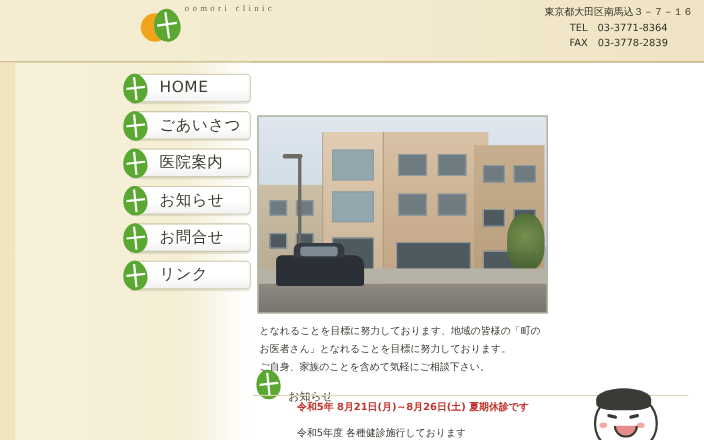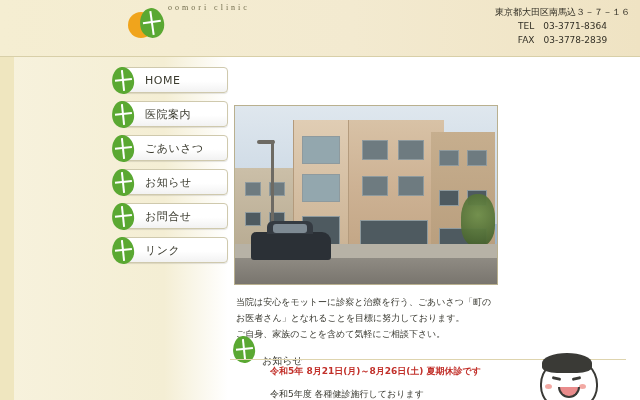--- a/index.html
+++ b/index.html
@@ -143,21 +143,21 @@
     border: 1px solid #cfc9ad;
     border-radius: 4px;
     box-shadow: 0 1px 1px rgba(0,0,0,0.10);
     display: flex;
     align-items: center;
     padding-left: 26px;
     box-sizing: border-box;
     cursor: pointer;
   }
   .nav-label {
-    font-size: 11px;
+    font-size: 14px;
     color: #3b3b2f;
     font-family: "DejaVu Sans", sans-serif;
     letter-spacing: 0.5px;
   }
   .nav-icon {
     position: absolute;
     left: -10px;
     top: -1px;
     width: 28px;
     height: 28px;
@@ -478,27 +478,27 @@
         <div class="nav-item">
           <span class="nav-icon">
               <span class="leaf"></span>
             </span>
           <span class="nav-label">HOME</span>
         </div>
         <div class="nav-item">
           <span class="nav-icon">
               <span class="leaf"></span>
             </span>
-          <span class="nav-label">医院案内</span>
+          <span class="nav-label">ごあいさつ</span>
         </div>
         <div class="nav-item">
           <span class="nav-icon">
               <span class="leaf"></span>
             </span>
-          <span class="nav-label">ごあいさつ</span>
+          <span class="nav-label">医院案内</span>
         </div>
         <div class="nav-item">
           <span class="nav-icon">
               <span class="leaf"></span>
             </span>
           <span class="nav-label">お知らせ</span>
         </div>
         <div class="nav-item">
           <span class="nav-icon">
               <span class="leaf"></span>
@@ -544,21 +544,21 @@
         <div class="pole"></div>
         <div class="tree"></div>
         <div class="sidewalk"></div>
         <div class="roadway"></div>
         <div class="car">
           <div class="car-win"></div>
         </div>
       </div>
 
       <div class="intro">
-        <div>当院は安心をモットーに診察と治療を行う、ごあいさつ「町の</div>
+        <div>となれることを目標に努力しております、地域の皆様の「町の</div>
         <div>お医者さん」となれることを目標に努力しております。</div>
         <div>ご自身、家族のことを含めて気軽にご相談下さい。</div>
       </div>
 
       <div class="news-head">
         <span class="nav-icon">
             <span class="leaf"></span>
           </span>
         <span class="news-title">お知らせ</span>
       </div>

